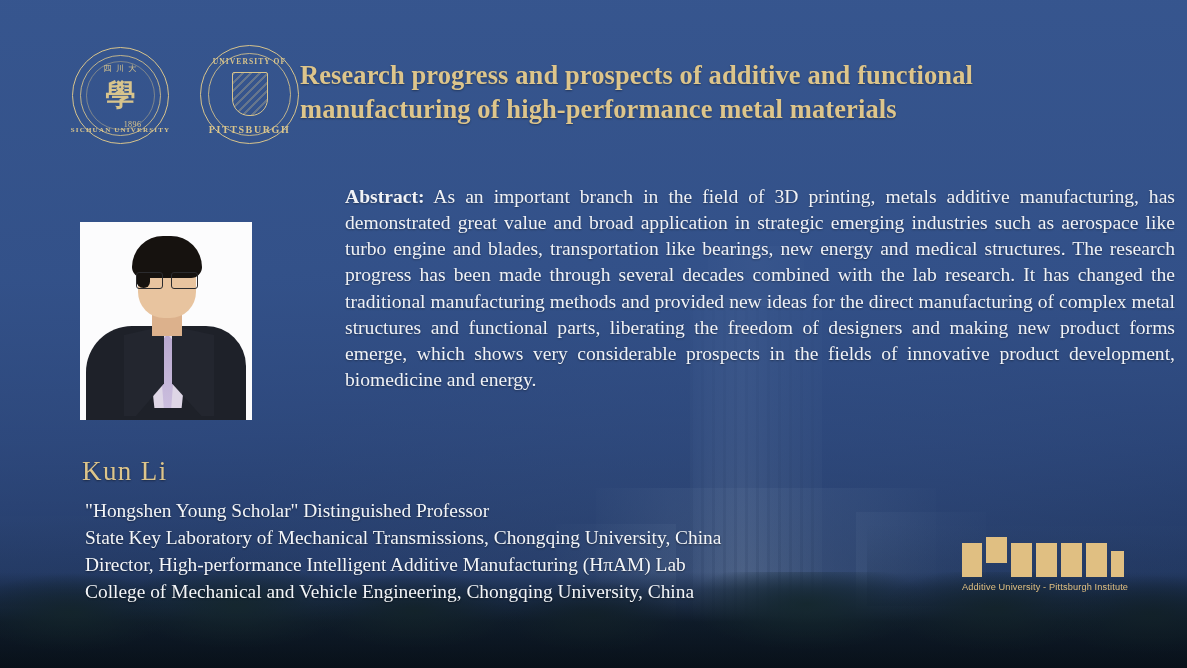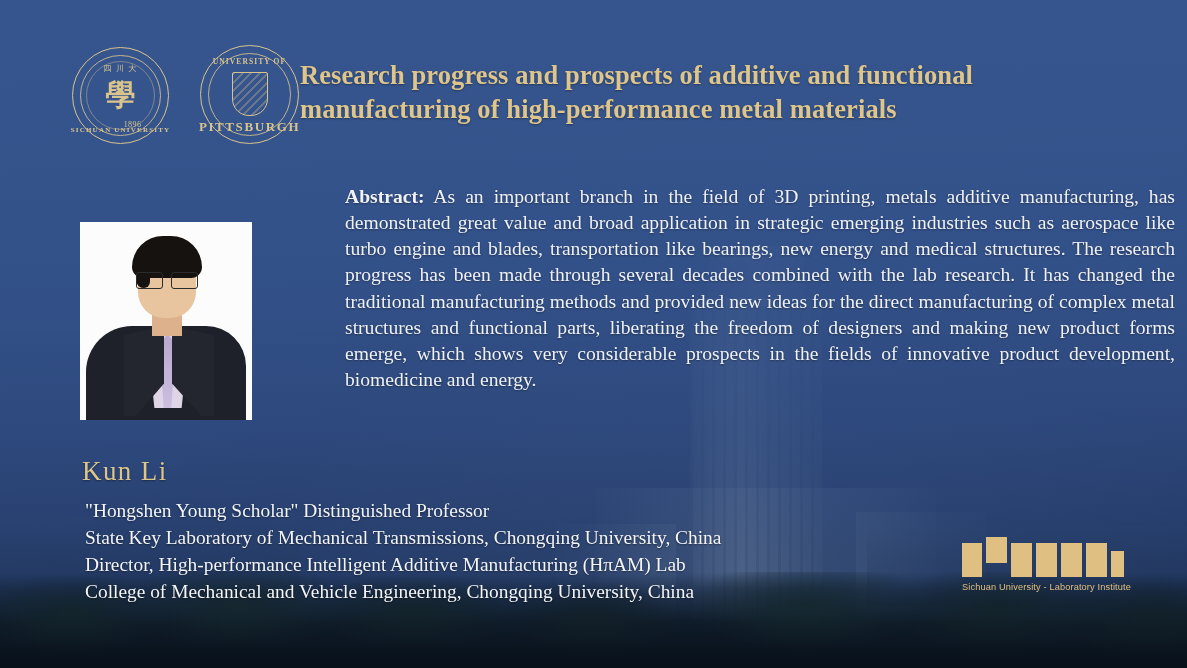--- a/index.html
+++ b/index.html
@@ -135,21 +135,21 @@
     border:1.3px solid #d8c48c;
     border-radius: 2px 2px 17px 17px;
     background:
       repeating-linear-gradient(135deg, rgba(216,196,140,.30) 0 2px, rgba(216,196,140,0) 2px 6px);
   }
   .pitt-arc-top, .pitt-arc-bot {
     position:absolute; left:50%; transform:translateX(-50%);
     color:#d8c48c; white-space:nowrap; letter-spacing: 1.1px;
   }
   .pitt-arc-top { top: 11px; font-size: 7.5px; }
-  .pitt-arc-bot { bottom: 8px; font-size: 13px; letter-spacing: 1.6px; margin-top: 16px; }
+  .pitt-arc-bot { bottom: 8px; font-size: 10px; letter-spacing: 1.6px; margin-top: 16px; }
 
   #slide-title {
     position: absolute;
     left: 300px; top: 58px; width: 840px;
     color: #ddc58b;
     font-size: 26.5px;
     font-weight: bold;
     line-height: 1.30;
     letter-spacing: .1px;
     text-shadow: 0 1px 2px rgba(0,0,0,.35);
@@ -330,16 +330,16 @@
   <div id="scupi-logo">
     <div class="scupi-mark">
       <span class="m1"></span>
       <span class="m2"></span>
       <span class="m3"></span>
       <span class="m4"></span>
       <span class="m5"></span>
       <span class="m6"></span>
       <span class="m7"></span>
     </div>
-    <div class="scupi-sub">Sichuan University - Laboratory Institute</div>
+    <div class="scupi-sub">Additive University - Pittsburgh Institute</div>
   </div>
 
 </div>
 
 </body></html>

